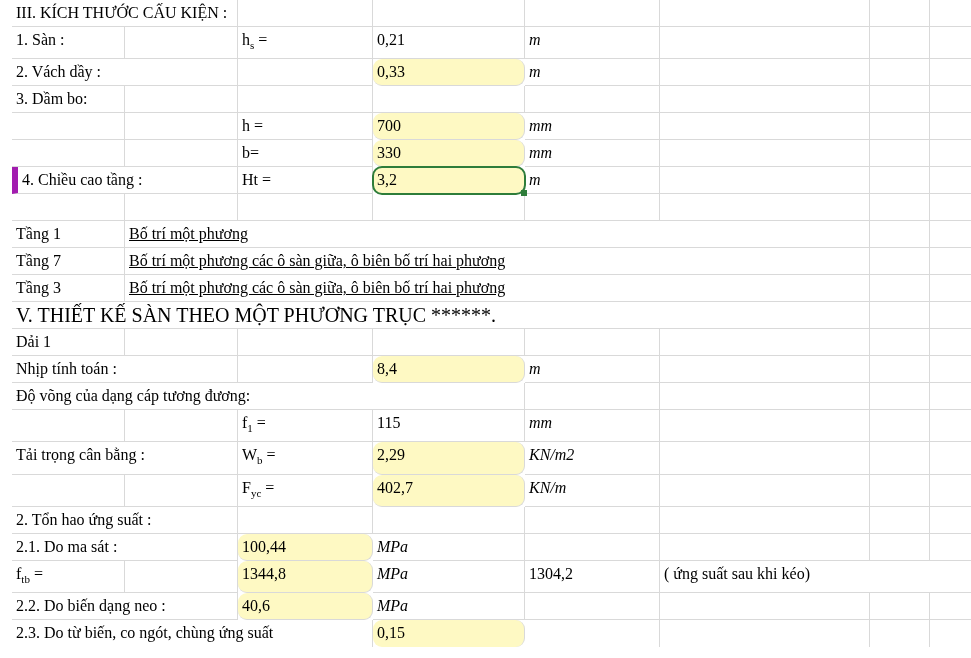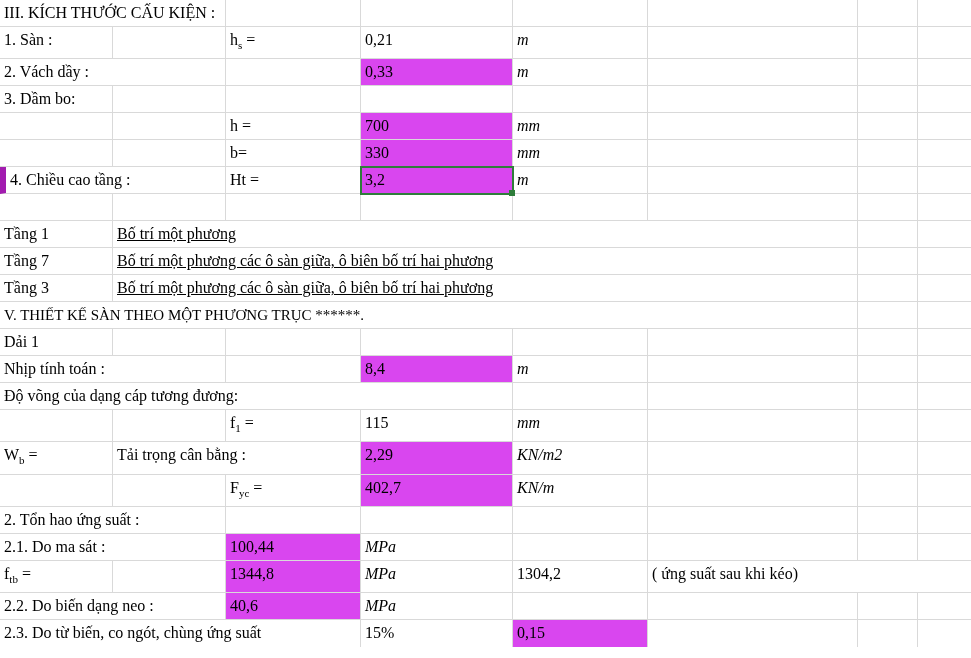--- a/index.html
+++ b/index.html
@@ -8,34 +8,35 @@
     padding: 0;
     font-family: "Times New Roman", Times, serif;
     font-size: 16px;
     color: #000;
     background: #fff;
   }
   .sheet {
     display: grid;
     grid-template-columns: 113px 113px 135px 152px 135px 210px 60px 55px;
     width: 971px;
+    padding-left: 12px;
   }
   .cell {
     border-right: 1px solid #d9d9d9;
     border-bottom: 1px solid #d9d9d9;
     padding: 3px 4px 3px 4px;
     min-height: 27px;
     line-height: 20px;
     white-space: nowrap;
     overflow: visible;
     background: #fff;
   }
   .cell:first-child { border-left: none; }
   .r { padding-right: 6px; }
-  .hl { background: #d946ef; }
+  .hl { background: #fef9c3; border-radius: 9px; }
   .ital { font-style: italic; }
   .sel {
     outline: 2px solid #2e7d3a;
     outline-offset: -1px;
     position: relative;
   }
   .sel::after {
     content: "";
     position: absolute;
     right: -3px;
@@ -134,21 +135,21 @@
   <div class="cell">Tầng 7</div>
   <div class="cell span5">Bố trí một phương các ô sàn giữa, ô biên bố trí hai phương</div>
   <div class="cell"></div>
   <div class="cell"></div>
 
   <div class="cell">Tầng 3</div>
   <div class="cell span5">Bố trí một phương các ô sàn giữa, ô biên bố trí hai phương</div>
   <div class="cell"></div>
   <div class="cell"></div>
 
-  <div class="cell span6" style="font-size:15px">V. THIẾT KẾ SÀN THEO MỘT PHƯƠNG TRỤC ******.</div>
+  <div class="cell span6" style="font-size:20px">V. THIẾT KẾ SÀN THEO MỘT PHƯƠNG TRỤC ******.</div>
   <div class="cell"></div>
   <div class="cell"></div>
 
   <div class="cell">Dải 1</div>
   <div class="cell"></div>
   <div class="cell"></div>
   <div class="cell"></div>
   <div class="cell"></div>
   <div class="cell"></div>
   <div class="cell"></div>
@@ -170,22 +171,22 @@
 
   <div class="cell"></div>
   <div class="cell"></div>
   <div class="cell">f<span class="sub">1</span> =</div>
   <div class="cell r">115</div>
   <div class="cell ital">mm</div>
   <div class="cell"></div>
   <div class="cell"></div>
   <div class="cell"></div>
 
+  <div class="cell span2">Tải trọng cân bằng :</div>
   <div class="cell">W<span class="sub">b</span> =</div>
-  <div class="cell span2">Tải trọng cân bằng :</div>
   <div class="cell hl r">2,29</div>
   <div class="cell ital">KN/m2</div>
   <div class="cell"></div>
   <div class="cell"></div>
   <div class="cell"></div>
 
   <div class="cell"></div>
   <div class="cell"></div>
   <div class="cell">F<span class="sub">yc</span> =</div>
   <div class="cell hl r">402,7</div>
@@ -219,19 +220,18 @@
 
   <div class="cell span2">2.2. Do biến dạng neo :</div>
   <div class="cell hl r">40,6</div>
   <div class="cell ital">MPa</div>
   <div class="cell"></div>
   <div class="cell"></div>
   <div class="cell"></div>
   <div class="cell"></div>
 
   <div class="cell span3" style="border-bottom:none">2.3. Do từ biến, co ngót, chùng ứng suất</div>
-  <div class="cell r" style="border-bottom:none">15%</div>
   <div class="cell hl r" style="border-bottom:none">0,15</div>
   <div class="cell" style="border-bottom:none"></div>
   <div class="cell" style="border-bottom:none"></div>
   <div class="cell" style="border-bottom:none"></div>
 
 </div>
 
 </body></html>

